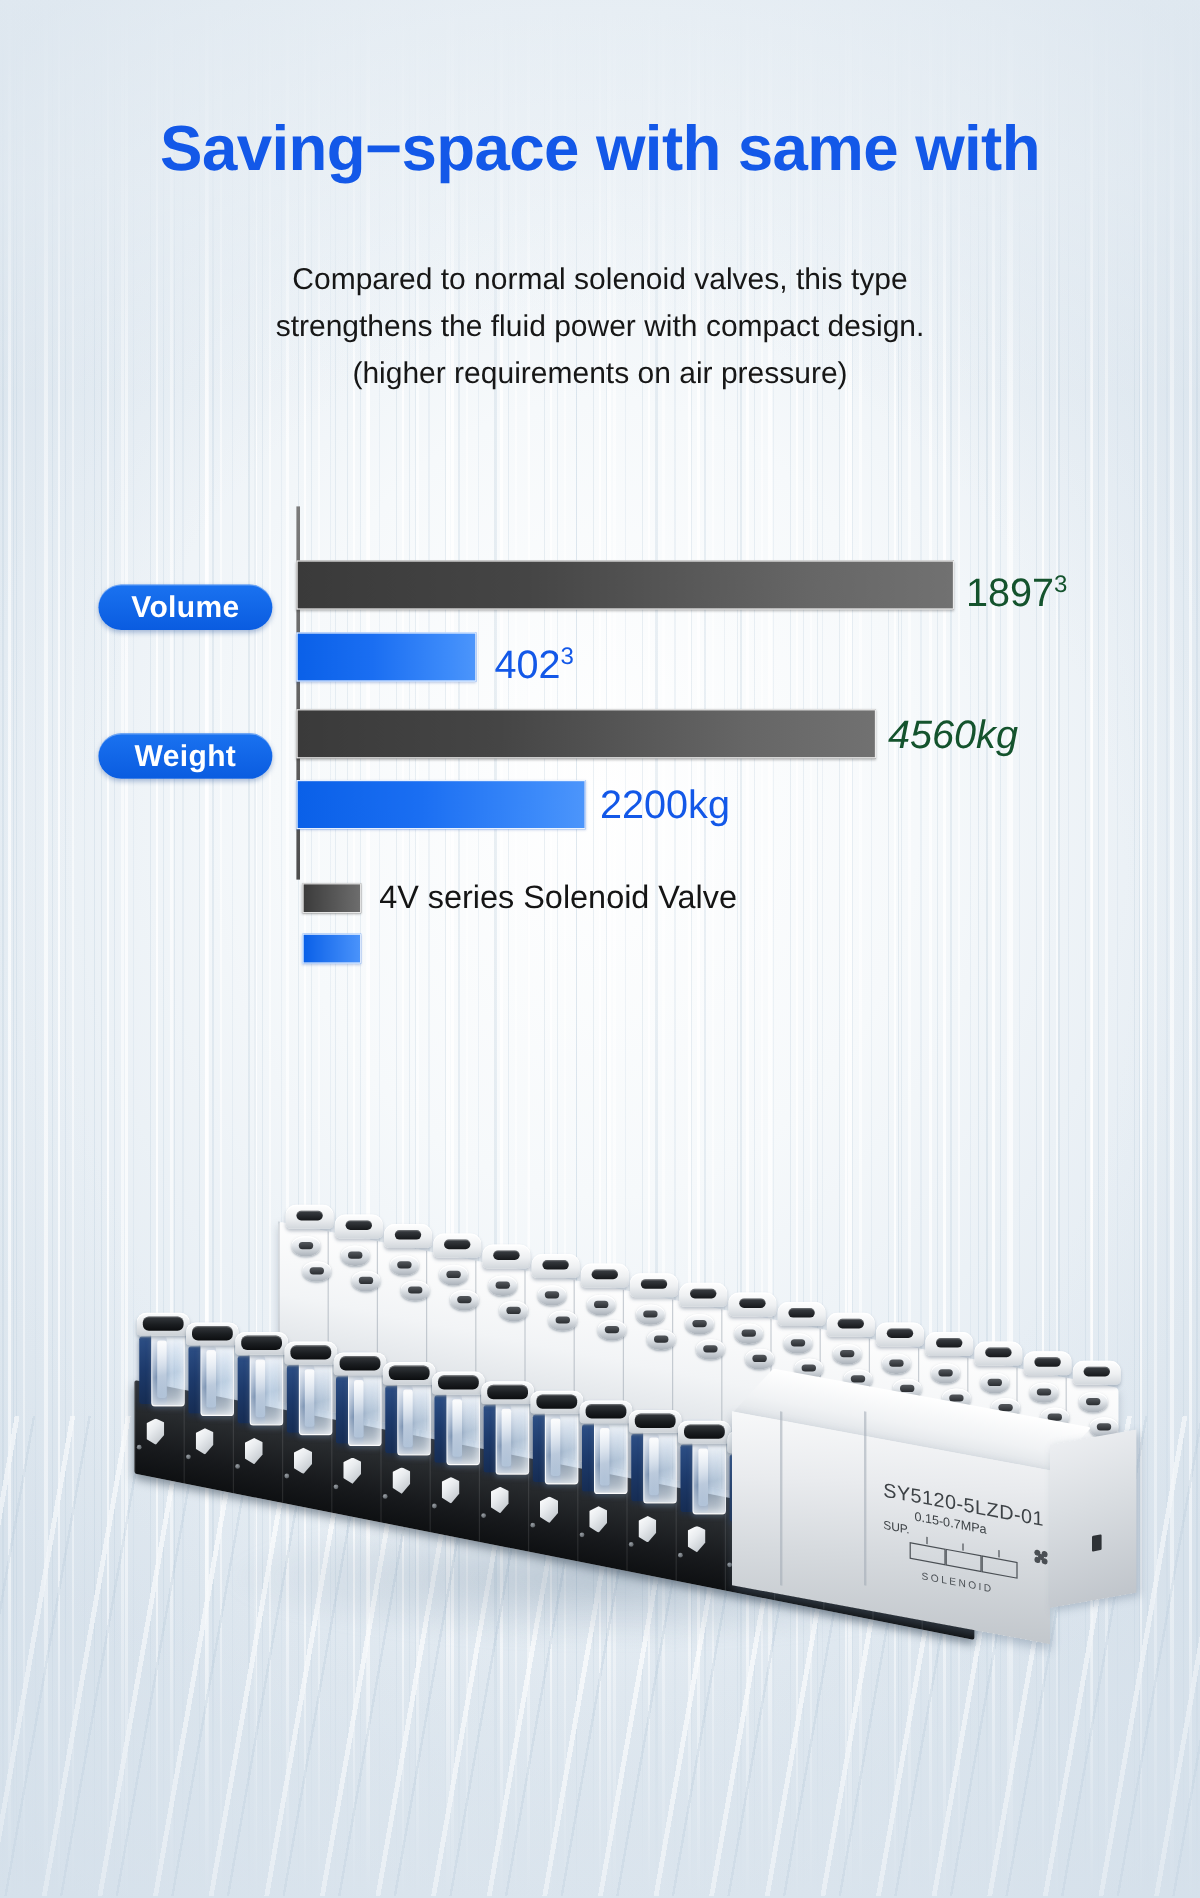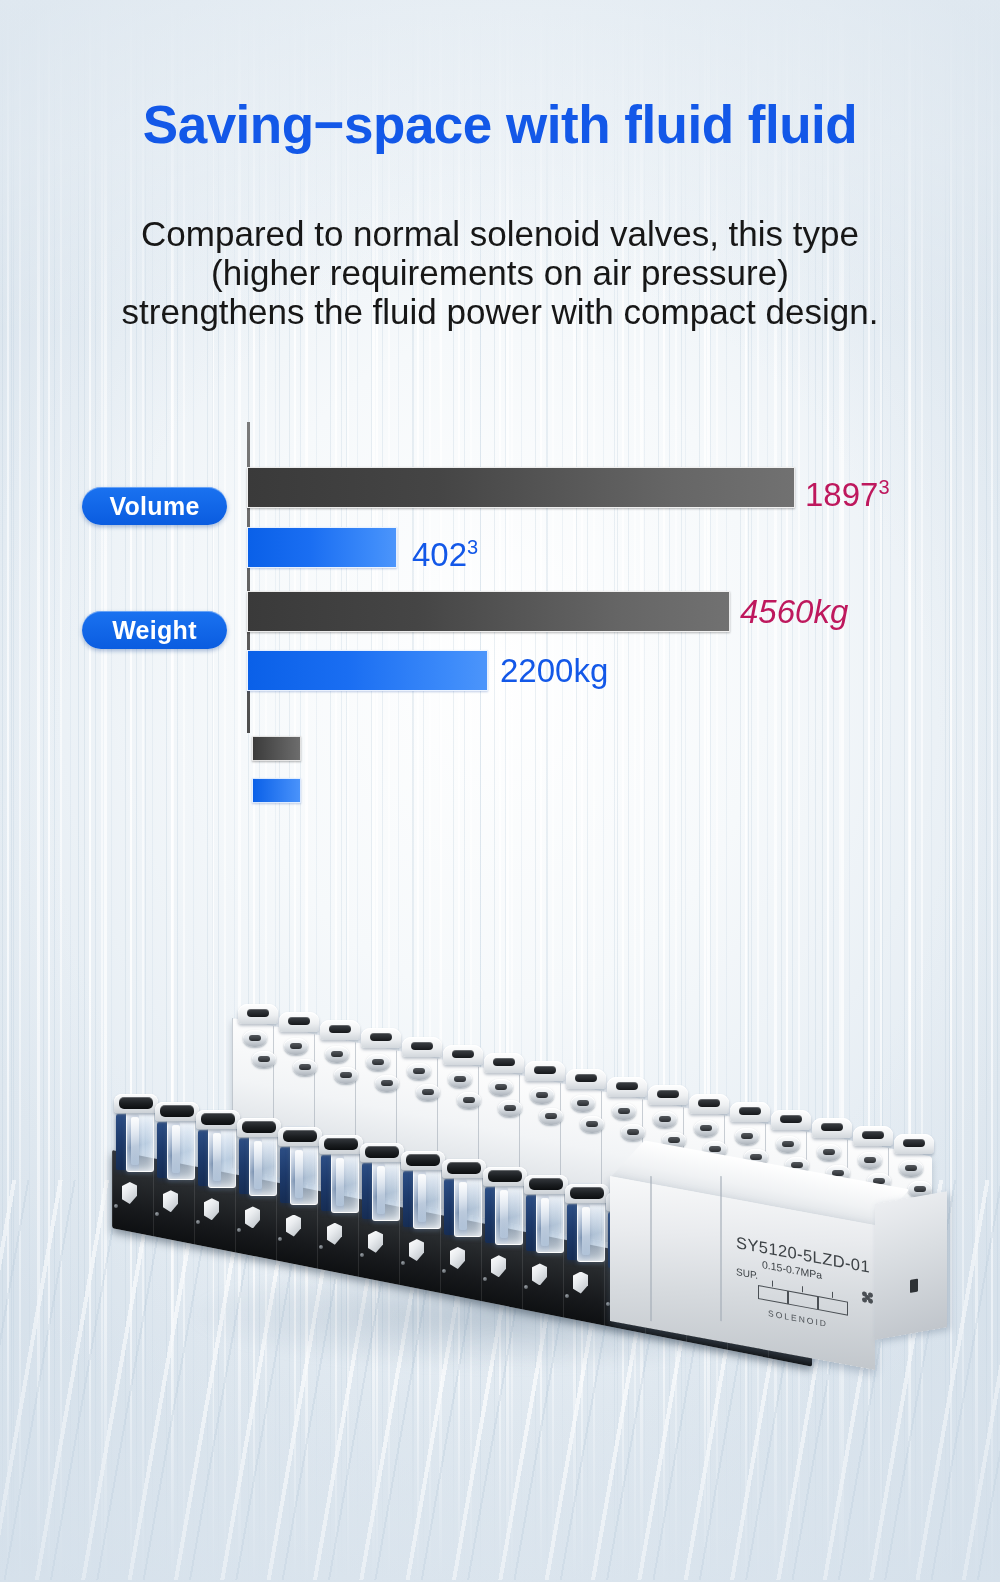--- a/index.html
+++ b/index.html
@@ -75,21 +75,21 @@
     position:absolute; top:94px; left:0; width:1000px;
     text-align:center;
     font-size:53px; font-weight:bold;
     color:#1358e8;
     letter-spacing:-.5px;
     white-space:nowrap;
   }
   .subtitle{
     position:absolute; top:214px; left:0; width:1000px;
     text-align:center;
-    font-size:35px; color:#171717;
+    font-size:25px; color:#171717;
     line-height:39px;
   }
   .subtitle div{ white-space:nowrap; }
 
   
   #chart{ position:absolute; left:0; top:415px; width:828px; height:420px; }
 
   .axis{
     position:absolute; left:247px; top:7px;
     width:3px; height:311px;
@@ -127,21 +127,21 @@
   .bar-v2{ left:247px; top:112px; }
   .bar-w1{ left:247px; top:176px; }
   .bar-w2{ left:247px; top:235px; }
 
   .val{
     position:absolute;
     font-size:33px;
     white-space:nowrap;
     line-height:41px;
   }
-  .val.dark{ color:#be185d; }
+  .val.dark{ color:#14532d; }
   .val.blue{ color:#1358e8; }
   .val sup{ font-size:20px; vertical-align:super; }
 
   .val-v1{ top:52px; }
   .val-v2{ top:112px; }
   .val-w1{ top:176px;font-style:italic; }
   .val-w2{ top:235px; }
 
   
   .legend{ position:absolute; left:252px; top:318px; }
@@ -374,26 +374,26 @@
   <div class="bg-streaks"></div>
   <div class="bg-streaks2"></div>
   <div class="bg-fade-top"></div>
   <div class="bg-fade-bot"></div>
   <div class="floor-rays"></div>
   <div class="bg-vign"></div>
 </div>
 
 <div id="page">
 
-  <div class="title">Saving−space with fluid fluid</div>
+  <div class="title">Saving−space with same with</div>
 
   <div class="subtitle">
     <div>Compared to normal solenoid valves, this type</div>
+    <div>strengthens the fluid power with compact design.</div>
     <div>(higher requirements on air pressure)</div>
-    <div>strengthens the fluid power with compact design.</div>
   </div>
 
   <div id="chart">
 
     <div class="axis"></div>
 
     <div class="pill pill-volume">
       <span>Volume</span>
     </div>
     <div class="pill pill-weight">
@@ -416,20 +416,21 @@
     </div>
 
     <div class="bar blue bar-w2" style="width:241px"></div>
     <div class="val blue val-w2" style="left:500px">
       <span>2200kg</span>
     </div>
 
     <div class="legend">
       <div class="legend-row">
         <span class="swatch dark"></span>
+        <span class="legend-label">4V series Solenoid Valve</span>
       </div>
       <div class="legend-row">
         <span class="swatch blue"></span>
       </div>
     </div>
   </div>
 
   <div id="product">
     <div class="shadow-pool"></div>
 

